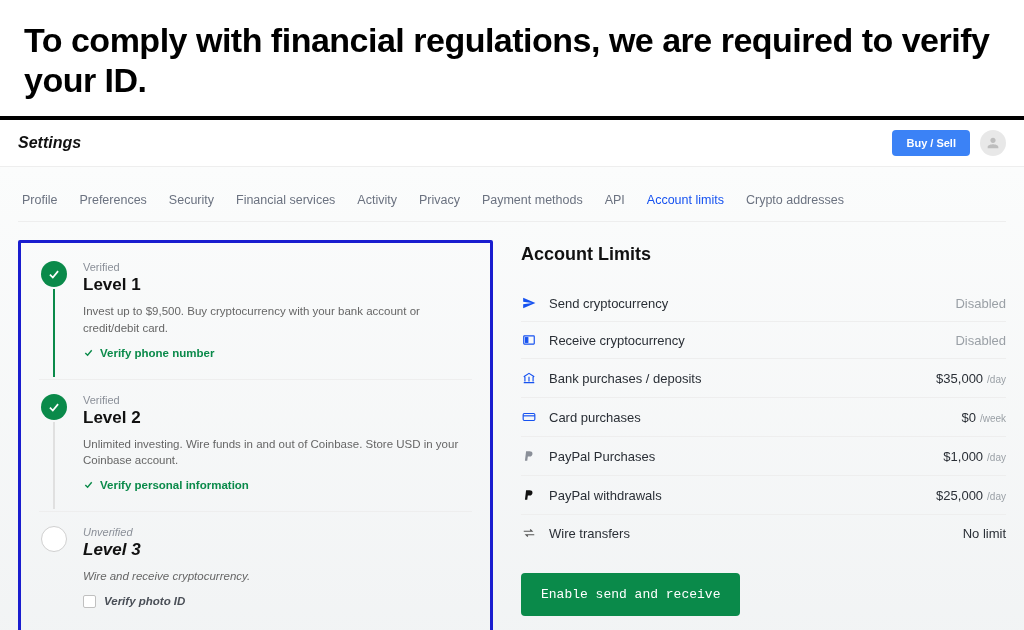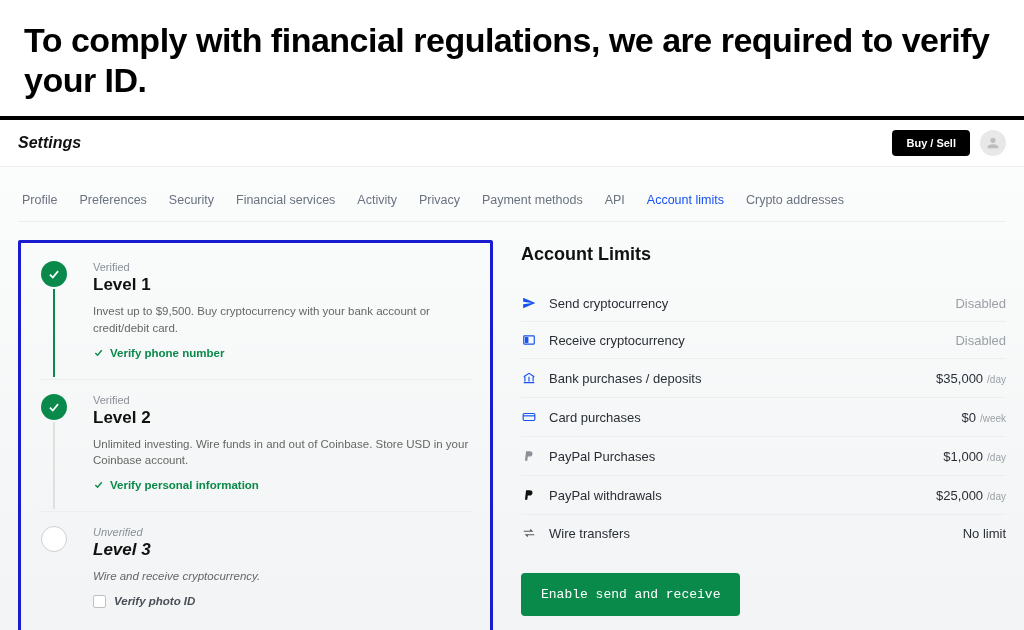--- a/index.html
+++ b/index.html
@@ -7,36 +7,36 @@
 
   .hero { padding: 20px 24px 16px 24px; }
   .hero h1 { font-size: 34px; font-weight: 800; line-height: 1.18; letter-spacing: -0.5px; color: #000; }
 
   .thick-divider { height: 4px; background: #000; width: 100%; }
 
   .topbar { display: flex; align-items: center; justify-content: space-between; padding: 10px 18px; border-bottom: 1px solid #eee; }
   .topbar-left { font-size: 16px; font-weight: 700; color: #111; font-style: italic; }
   .topbar-right { display: flex; align-items: center; gap: 10px; }
   .btn { font-size: 11px; font-weight: 600; padding: 7px 14px; border-radius: 4px; cursor: pointer; border: none; }
-  .btn-primary { background: #000000; color: #fff; }
+  .btn-primary { background: #3b82f6; color: #fff; }
   .btn-outline { background: #fff; color: #1652f0; border: 1px solid #1652f0; }
   .avatar { width: 26px; height: 26px; border-radius: 50%; background: #e8e8e8; display:flex; align-items:center; justify-content:center; }
   .avatar svg { width: 16px; height: 16px; fill: #bdbdbd; }
 
   .page-bg { background: linear-gradient(#fbfcfc, #f1f3f4); padding: 18px 18px 24px 18px; }
 
   .tabs { display: flex; gap: 22px; padding: 8px 4px 14px 4px; font-size: 12.5px; color: #6b7280; border-bottom: 1px solid #eee; }
   .tab { cursor: pointer; }
   .tab.active { color: #1652f0; }
 
   .content { display: flex; gap: 28px; margin-top: 18px; }
 
   
   .levels-box { flex: 0 0 475px; border: 3px solid #1a1dcf; border-radius: 2px; padding: 18px 18px 26px 18px; position: relative; }
-  .level-row { display: flex; gap: 24px; position: relative; }
+  .level-row { display: flex; gap: 14px; position: relative; }
   .level-marker { width: 30px; display: flex; flex-direction: column; align-items: center; flex-shrink: 0; }
   .check-circle { width: 26px; height: 26px; border-radius: 50%; background: #0a8a4a; display: flex; align-items: center; justify-content: center; z-index: 1; }
   .check-circle svg { width: 14px; height: 14px; stroke: #fff; stroke-width: 3; fill: none; }
   .empty-circle { width: 26px; height: 26px; border-radius: 50%; border: 1.5px solid #d0d0d0; background: #fff; z-index: 1; }
   .connector { width: 2px; flex: 1; margin: 2px 0; }
   .connector.green { background: #0a8a4a; }
   .connector.gray { background: #e0e0e0; }
   .level-body { flex: 1; padding-bottom: 20px; }
   .level-status { font-size: 11px; color: #8a8f98; margin-bottom: 2px; }
   .level-title { font-size: 17px; font-weight: 700; color: #111; margin-bottom: 8px; }

